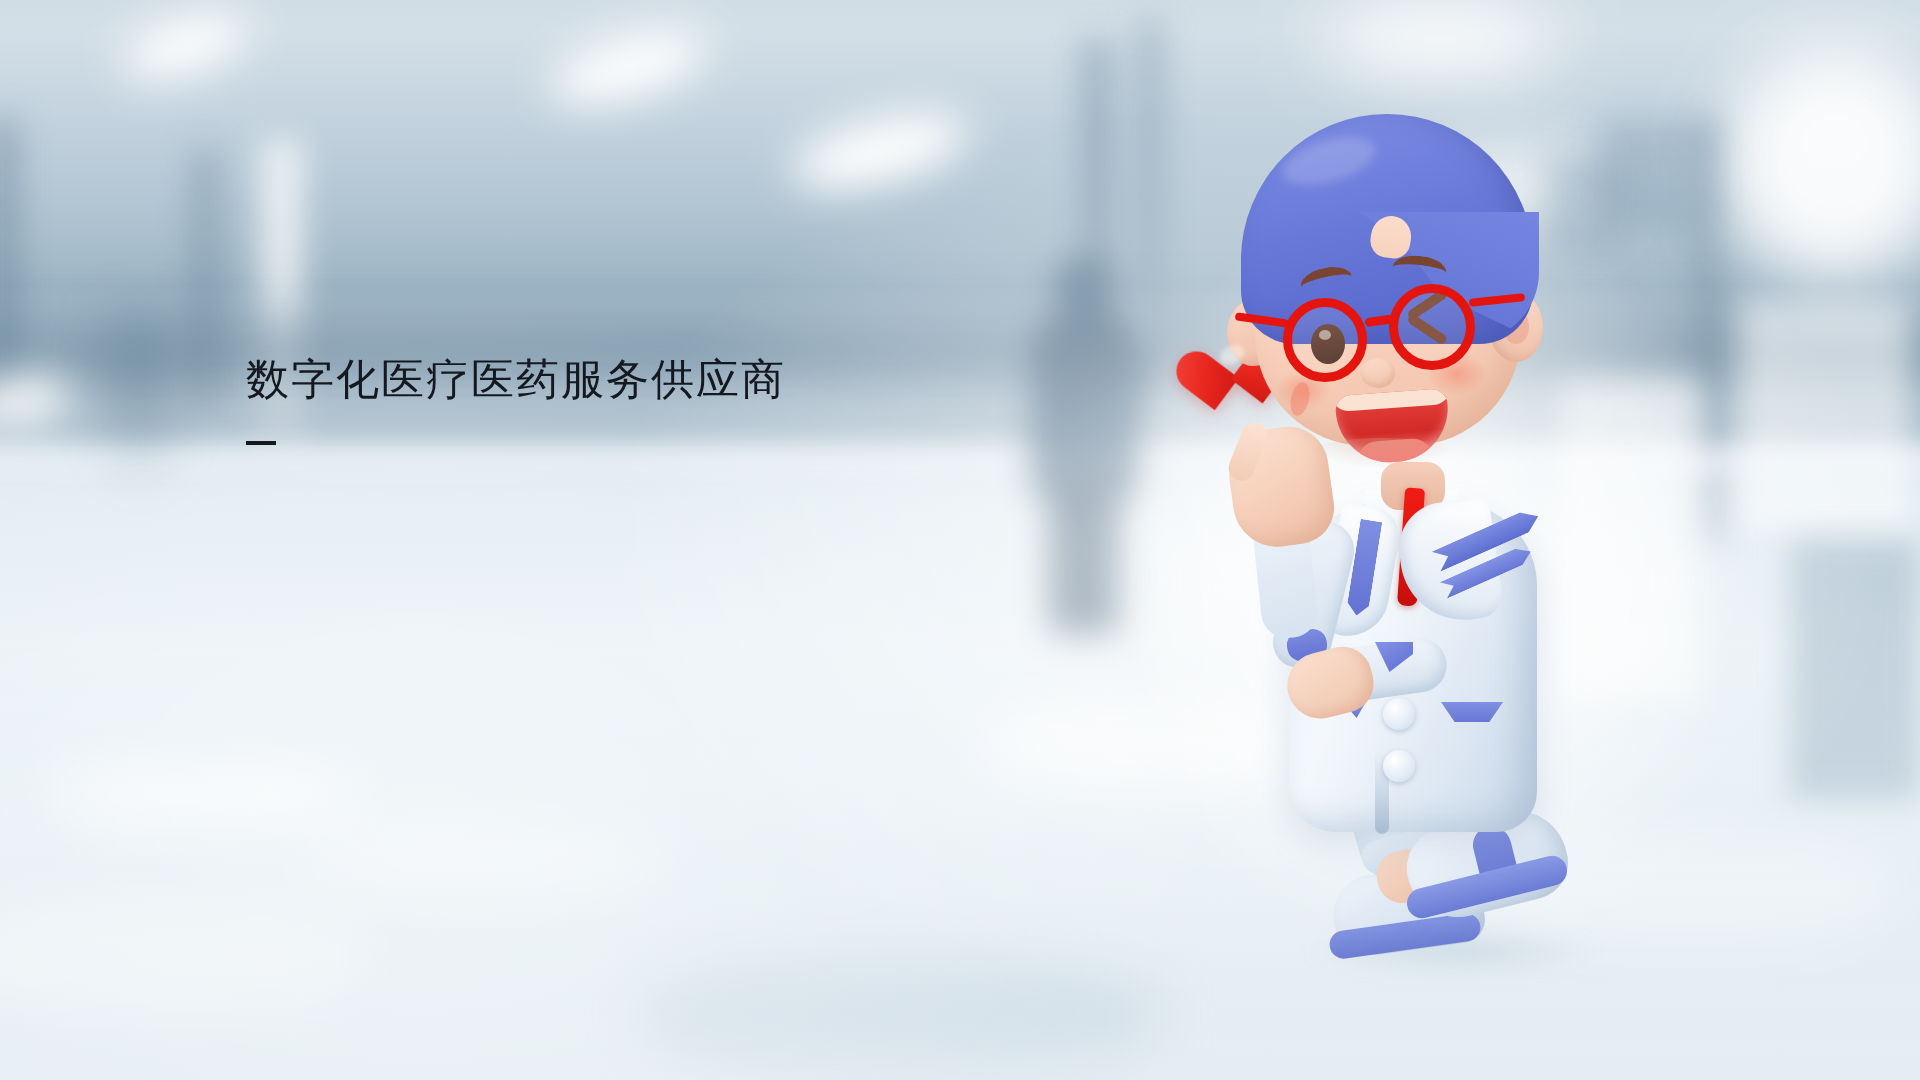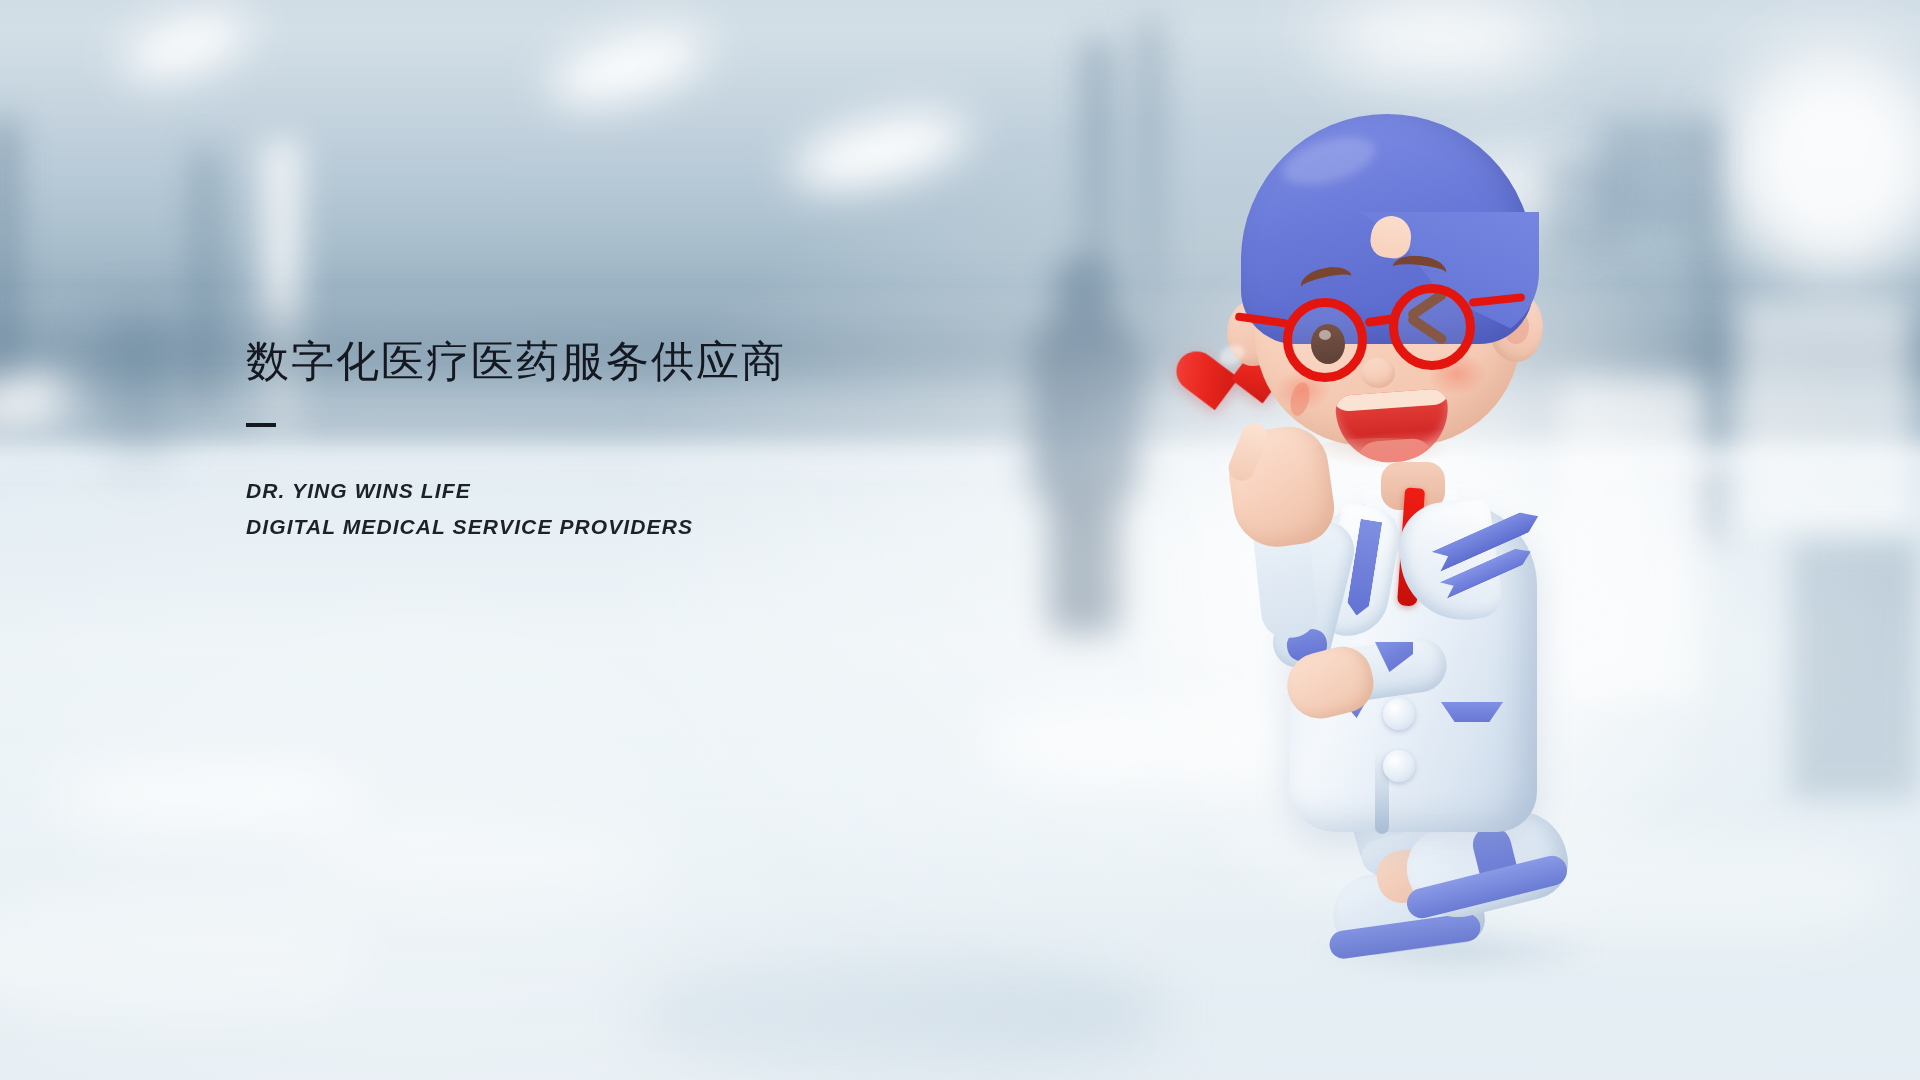--- a/index.html
+++ b/index.html
@@ -106,21 +106,21 @@
   .haze {
     position:absolute; inset:0;
     background:
       radial-gradient(ellipse 900px 620px at 1250px 560px, rgba(255,255,255,.72), rgba(255,255,255,0) 72%),
       radial-gradient(ellipse 1100px 700px at 420px 820px, rgba(255,255,255,.40), rgba(255,255,255,0) 74%),
       linear-gradient(to bottom, rgba(255,255,255,0) 55%, rgba(255,255,255,.30) 100%);
     pointer-events:none;
   }
 
   
-  .copy { position:absolute; left:246px; top:337px; width:760px; }
+  .copy { position:absolute; left:246px; top:355px; width:760px; }
 
   .kicker {
     font-size:43px; line-height:1.12; letter-spacing:2px;
     color:#141820; font-weight:400; white-space:nowrap;
     font-family:"DejaVu Sans","Liberation Sans", sans-serif;
   }
   .headline {
     margin-top:16px;
     font-size:68px; line-height:1.08; letter-spacing:6px;
     color:#ec1b14; font-weight:700; white-space:nowrap;
@@ -583,24 +583,20 @@
 
     <div class="haze"></div>
   </div>
 
   <div class="copy">
     <div class="kicker">数字化医疗医药服务供应商</div>
 
 
     <div class="rule"></div>
 
-    <div class="en-lines">
-      <div>DR. YING WINS LIFE</div>
-      <div>DIGITAL MEDICAL SERVICE PROVIDERS</div>
-    </div>
   </div>
 
   <div class="character">
     <div class="char-glow"></div>
     <div class="ground-shadow"></div>
 
     <div class="leg-back"></div>
     <div class="shoe-back"></div>
     <div class="shoe-back-sole"></div>
 

